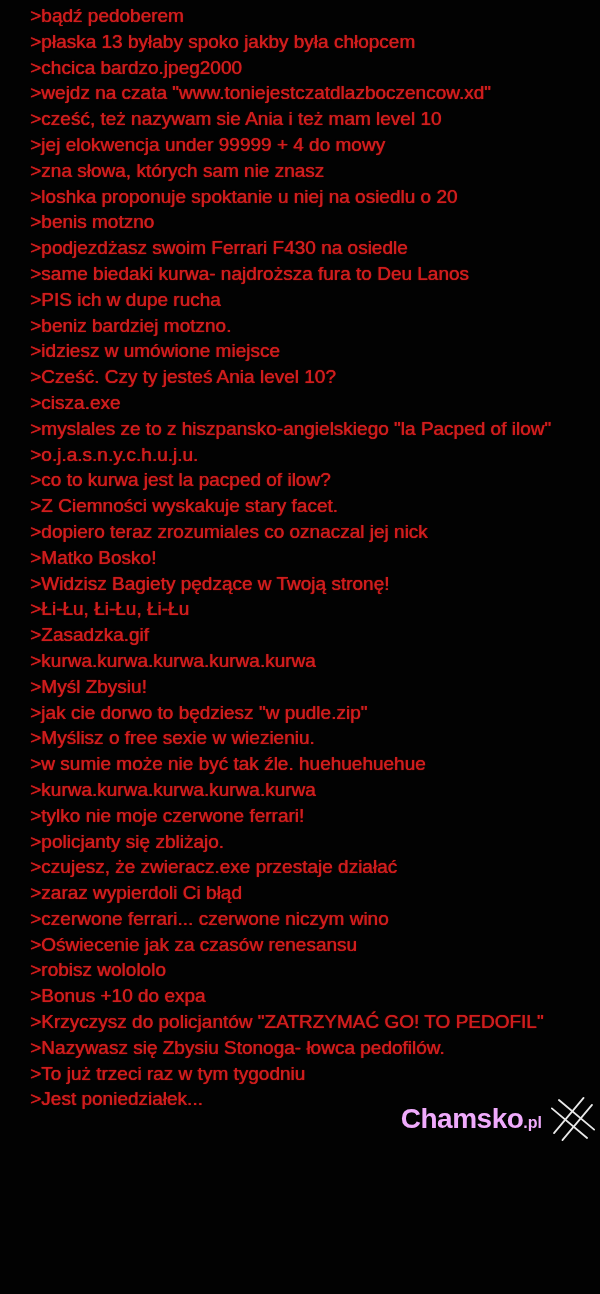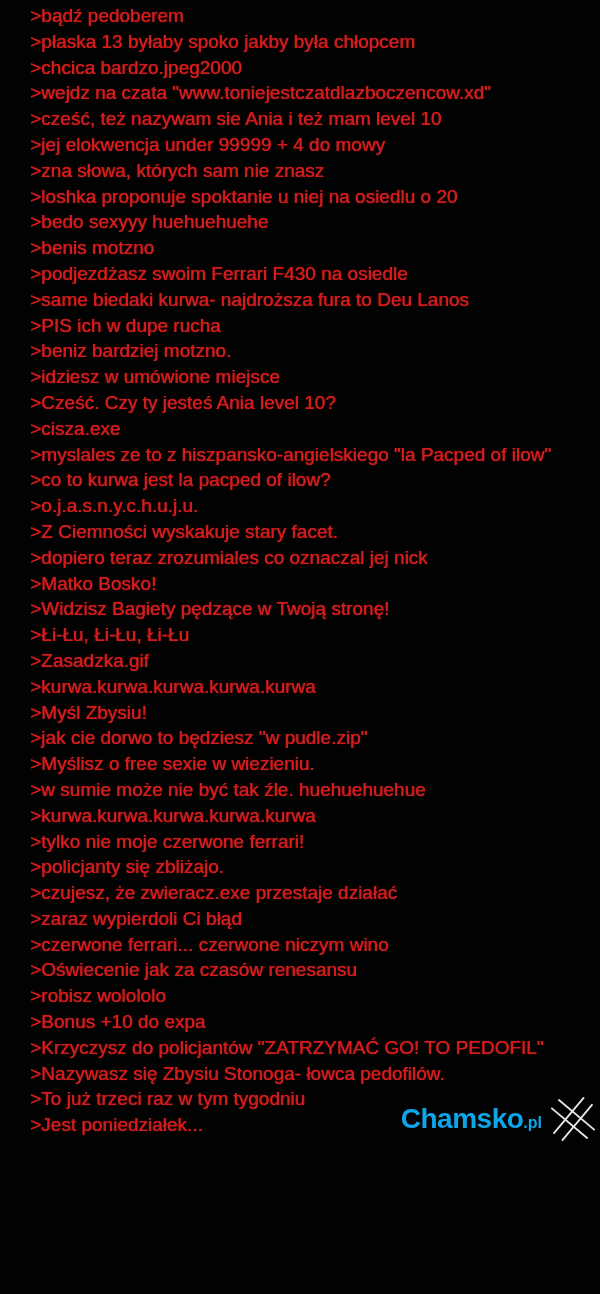--- a/index.html
+++ b/index.html
@@ -40,21 +40,21 @@
     bottom: 0;
     width: 600px;
     height: 54px;
     display: flex;
     align-items: center;
     justify-content: flex-end;
     padding-right: 2px;
     box-sizing: border-box;
   }
   .brand {
-    color: #0ea5e9;
+    color: #f0abfc;
     font-weight: 700;
     font-size: 28px;
     letter-spacing: -0.5px;
     line-height: 1;
     white-space: nowrap;
   }
   .brand .tld {
     font-size: 16px;
     letter-spacing: 0;
   }
@@ -74,32 +74,31 @@
 
   <div class="greentext-body">
       <div class="line">&gt;bądź pedoberem</div>
       <div class="line">&gt;płaska 13 byłaby spoko jakby była chłopcem</div>
       <div class="line">&gt;chcica bardzo.jpeg2000</div>
       <div class="line">&gt;wejdz na czata "www.toniejestczatdlazboczencow.xd"</div>
       <div class="line">&gt;cześć, też nazywam sie Ania i też mam level 10</div>
       <div class="line">&gt;jej elokwencja under 99999 + 4 do mowy</div>
       <div class="line">&gt;zna słowa, których sam nie znasz</div>
       <div class="line">&gt;loshka proponuje spoktanie u niej na osiedlu o 20</div>
-      <div class="line">&gt;bedo sexyyy huehuehuehe</div>
       <div class="line">&gt;benis motzno</div>
       <div class="line">&gt;podjezdżasz swoim Ferrari F430 na osiedle</div>
       <div class="line">&gt;same biedaki kurwa- najdroższa fura to Deu Lanos</div>
       <div class="line">&gt;PIS ich w dupe rucha</div>
       <div class="line">&gt;beniz bardziej motzno.</div>
       <div class="line">&gt;idziesz w umówione miejsce</div>
       <div class="line">&gt;Cześć. Czy ty jesteś Ania level 10?</div>
       <div class="line">&gt;cisza.exe</div>
       <div class="line">&gt;myslales ze to z hiszpansko-angielskiego "la Pacped of ilow"</div>
+      <div class="line">&gt;o.j.a.s.n.y.c.h.u.j.u.</div>
       <div class="line">&gt;co to kurwa jest la pacped of ilow?</div>
-      <div class="line">&gt;o.j.a.s.n.y.c.h.u.j.u.</div>
       <div class="line">&gt;Z Ciemności wyskakuje stary facet.</div>
       <div class="line">&gt;dopiero teraz zrozumiales co oznaczal jej nick</div>
       <div class="line">&gt;Matko Bosko!</div>
       <div class="line">&gt;Widzisz Bagiety pędzące w Twoją stronę!</div>
       <div class="line">&gt;Łi-Łu, Łi-Łu, Łi-Łu</div>
       <div class="line">&gt;Zasadzka.gif</div>
       <div class="line">&gt;kurwa.kurwa.kurwa.kurwa.kurwa</div>
       <div class="line">&gt;Myśl Zbysiu!</div>
       <div class="line">&gt;jak cie dorwo to będziesz "w pudle.zip"</div>
       <div class="line">&gt;Myślisz o free sexie w wiezieniu.</div>

